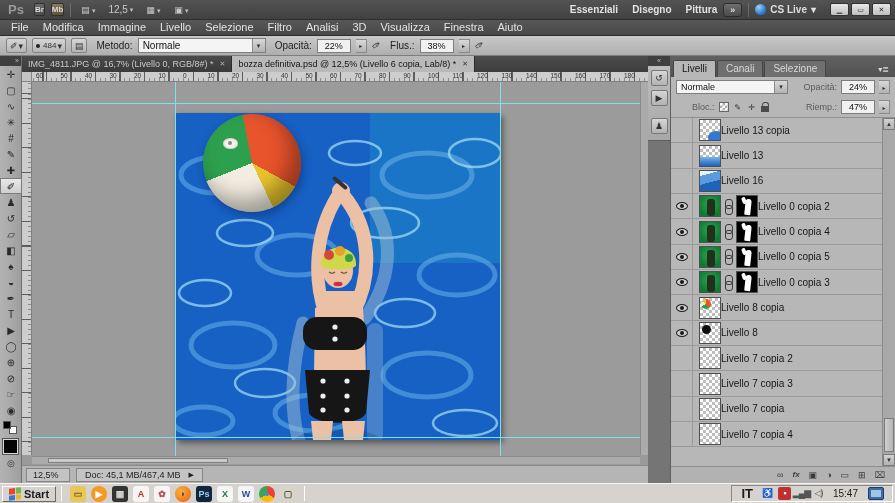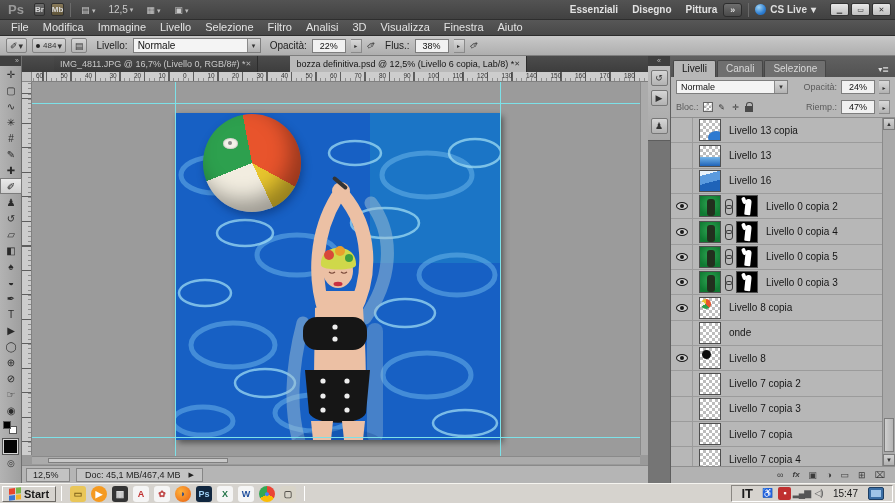--- a/index.html
+++ b/index.html
@@ -58,22 +58,22 @@
   .field{ background:#f1f1f1; border:1px solid #7e7e7e; height:14px; min-width:34px;
     display:inline-flex; align-items:center; justify-content:center; font-size:9px; color:#111; padding:0 2px;}
   .spin{ width:11px; height:14px; background:linear-gradient(#d9d9d9,#b2b2b2);
     border:1px solid #8a8a8a; border-left:none; display:inline-flex; align-items:center;
     justify-content:center; font-size:6px; color:#333;}
   .air{ font-size:11px; color:#3a3a3a; transform:rotate(-35deg); }
 
   
   .tabbar{ position:absolute; left:22px; top:56px; width:626px; height:16px;
     background:linear-gradient(#4c4c4c,#3d3d3d); display:flex; align-items:flex-end;}
-  .doc-tab{ height:16px; display:flex; align-items:center; padding:0 6px; gap:0;
-    font-size:9px; white-space:nowrap; border-right:1px solid #2c2c2c;margin-left:32px;}
+  .doc-tab{ height:16px; display:flex; align-items:center; padding:0 6px; gap:6px;
+    font-size:9px; white-space:nowrap; border-right:1px solid #2c2c2c;}
   .doc-tab.inactive{ background:linear-gradient(#4a4a4a,#3a3a3a); color:#c8c8c8;}
   .doc-tab.active{ background:#b9b9b9; color:#141414;}
   .tab-close{ font-size:7px; opacity:.8;}
 
   
   .toolbox{ position:absolute; left:0; top:56px; width:22px; height:427px;
     background:linear-gradient(90deg,#b3b3b3,#9f9f9f); border-right:1px solid #6f6f6f;}
   .tb-head{ height:10px; background:#3f3f3f; color:#bbb; font-size:7px; text-align:right;
     padding-right:2px; line-height:10px;}
   .tool{ width:22px; height:16px; display:flex; align-items:center; justify-content:center;
@@ -144,21 +144,21 @@
     border-left:1px solid #5e5e5e; display:flex; flex-direction:column;}
   .panel-tabs{ height:21px; background:linear-gradient(#616161,#525252); display:flex;
     align-items:flex-end; padding:3px 2px 0;}
   .ptab{ font-size:10px; padding:2px 8px 3px; color:#d8d8d8; background:#6f6f6f;
     border:1px solid #464646; border-bottom:none; border-radius:2px 2px 0 0; margin-right:1px;}
   .ptab.active{ background:#b7b7b7; color:#141414;}
   .pmenu{ margin-left:auto; color:#ddd; font-size:8px; padding:0 4px 3px;}
   .lp-row1,.lp-row2{ display:flex; align-items:center; gap:4px; padding:3px 5px; font-size:9px; color:#5a5a5a;}
   .select.blend{ width:112px; height:14px; font-size:9px; justify-content:space-between;}
   .lp-row1 .lbl,.lp-row2 .lbl{ margin-left:auto;}
-  .lp-row2 .lbl2{ margin-left:0;}
+  .lp-row2 .lbl2{ margin-left:16px;}
   .lock-ico{ width:10px; height:10px; font-size:8px; color:#3c3c3c; display:inline-flex;
     align-items:center; justify-content:center;}
   .checker8{ background:#fff; background-image:
       linear-gradient(45deg,#aaa 25%,transparent 25%,transparent 75%,#aaa 75%),
       linear-gradient(45deg,#aaa 25%,transparent 25%,transparent 75%,#aaa 75%);
     background-size:5px 5px; background-position:0 0,2.5px 2.5px; border:1px solid #666;}
   .padlock{ width:8px; height:6px; background:#4a4a4a; position:relative; margin-top:3px; display:inline-block;}
   .padlock::before{ content:""; position:absolute; top:-4px; left:1px; width:5px; height:4px;
     border:1px solid #4a4a4a; border-bottom:none; border-radius:3px 3px 0 0;}
   .layers-list{ flex:1; overflow:hidden; position:relative; padding-right:13px; border-top:1px solid #8f8f8f;}
@@ -188,21 +188,21 @@
     border-radius:50%; background:#0d0d0d;}
   .chain{ width:9px; height:15px; position:relative; flex:none; margin-left:3px;}
   .chain::before,.chain::after{ content:""; position:absolute; left:1px; width:6px; height:8px;
     border:1px solid #3a3a3a; border-radius:3px;}
   .chain::before{ top:0;} .chain::after{ top:6px;}
   .thumb.mask{ background:#000; margin-left:3px;}
   .thumb.mask::after{ content:""; position:absolute; left:8px; top:3px; width:6px; height:16px;
     background:#fff; border-radius:3px 3px 1px 1px; transform:rotate(6deg);}
   .thumb.mask::before{ content:""; position:absolute; left:5px; top:1px; width:4px; height:7px;
     background:#fff; border-radius:2px; transform:rotate(-20deg); z-index:1;}
-  .layer-name{ margin-left:8px; font-size:10px; color:#161616; white-space:nowrap;}
+  .layer-name{ margin-left:0; font-size:10px; color:#161616; white-space:nowrap;}
   .vscroll2{ position:absolute; right:0; top:0; bottom:0; width:13px; background:#a9a9a9; border-left:1px solid #8a8a8a;}
   .sb-up,.sb-down{ position:absolute; left:0; width:12px; height:12px; background:linear-gradient(#d2d2d2,#b0b0b0);
     border:1px solid #7c7c7c; font-size:6px; color:#333; display:flex; align-items:center; justify-content:center;}
   .sb-up{ top:0;} .sb-down{ bottom:0;}
   .sb-thumb{ position:absolute; left:1px; bottom:14px; width:10px; height:34px;
     background:linear-gradient(90deg,#cfcfcf,#b4b4b4); border:1px solid #7c7c7c;}
   .lp-bottom{ height:17px; border-top:1px solid #8f8f8f; display:flex; align-items:center;
     justify-content:flex-end; gap:9px; padding:0 10px; background:#b2b2b2;}
   .lp-btn{ font-size:9px; color:#3b3b3b; line-height:1;}
   .lp-btn.fx{ font-style:italic; font-weight:bold; font-size:8px;}
@@ -285,21 +285,21 @@
     </div>
 
   <div class="optionsbar">
     <span class="opt-box">✐<i class="car">▾</i></span>
     <span class="opt-box">
         <i class="dot"></i>
         <span class="num">484</span>
         <i class="car">▾</i>
       </span>
     <span class="opt-box">▤</span>
-    <label class="opt-label">Livello:</label>
+    <label class="opt-label">Metodo:</label>
     <span class="select mode">
         <span>Normale</span>
         <i class="dd">▾</i>
       </span>
     <label class="opt-label">Opacità:</label>
     <span class="field">
         <span>22%</span>
       </span>
       <span class="spin">▸</span>
     <span class="air">✑</span>
@@ -571,28 +571,20 @@
         <div class="layer-row">
     <div class="eye-cell">
             <span class="eye"></span>
           </div>
     <div class="thumb checker t-checker-ball"></div>
 
     <span class="layer-name">Livello 8 copia</span>
   </div>
         <div class="layer-row">
     <div class="eye-cell">
-            <span class="eye" style="visibility: hidden;"></span>
-          </div>
-    <div class="thumb checker t-checker"></div>
-
-    <span class="layer-name">onde</span>
-  </div>
-        <div class="layer-row">
-    <div class="eye-cell">
             <span class="eye"></span>
           </div>
     <div class="thumb checker t-checker-dot"></div>
 
     <span class="layer-name">Livello 8</span>
   </div>
         <div class="layer-row">
     <div class="eye-cell">
             <span class="eye" style="visibility: hidden;"></span>
           </div>

